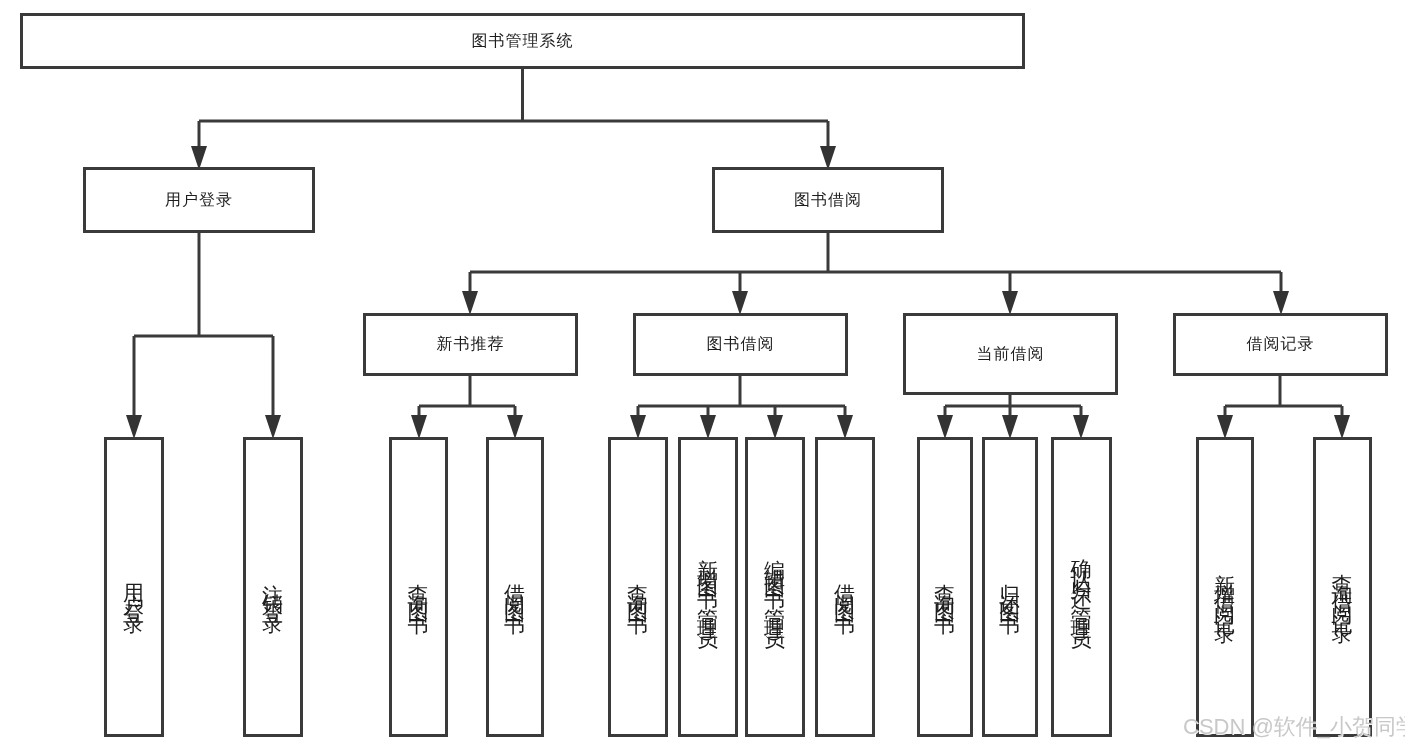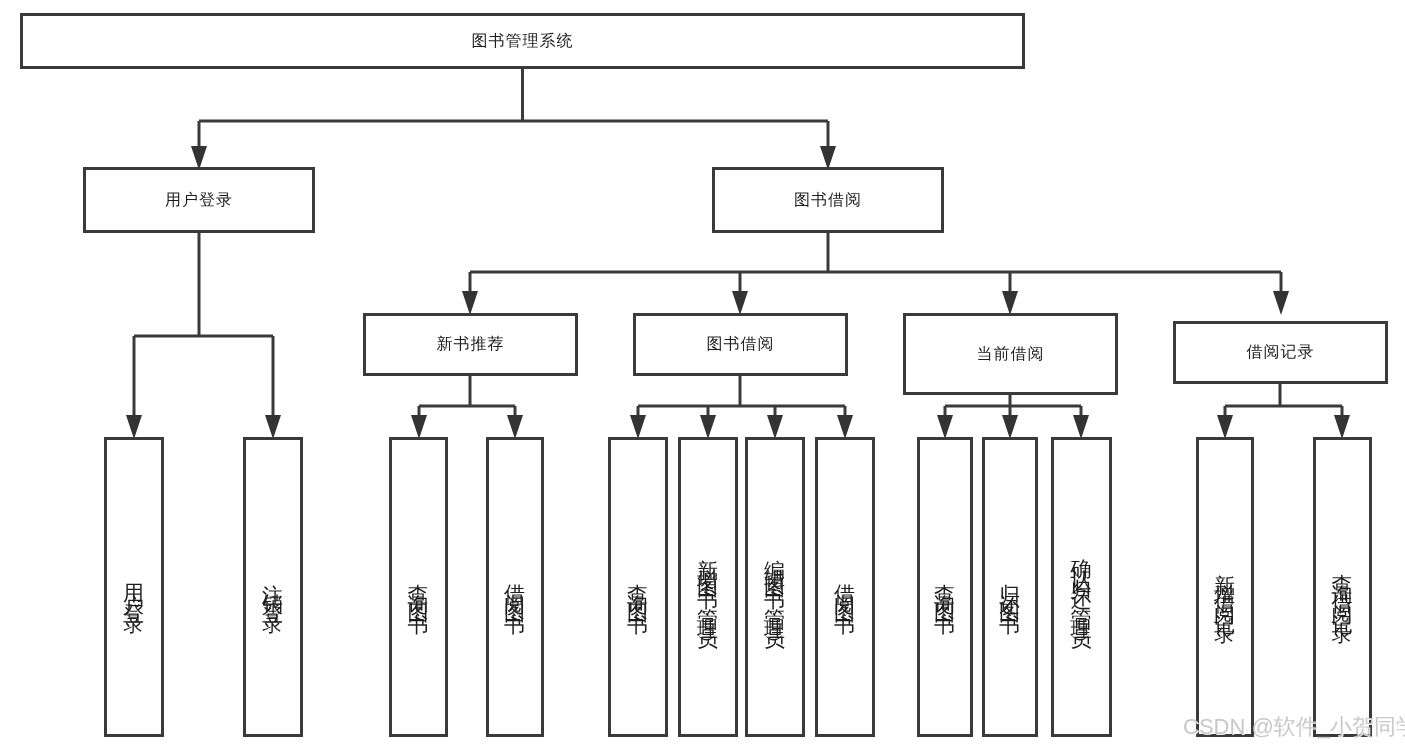--- a/index.html
+++ b/index.html
@@ -143,21 +143,21 @@
 
   <div class="box" style="left:363px; top:313px; width:215px; height:63px;">
     <span class="h-label">新书推荐</span>
   </div>
   <div class="box" style="left:633px; top:313px; width:215px; height:63px;">
     <span class="h-label">图书借阅</span>
   </div>
   <div class="box" style="left:903px; top:313px; width:215px; height:82px;">
     <span class="h-label">当前借阅</span>
   </div>
-  <div class="box" style="left:1173px; top:313px; width:215px; height:63px;margin-top:8px;">
+  <div class="box" style="left:1173px; top:313px; width:215px; height:63px;">
     <span class="h-label">借阅记录</span>
   </div>
 
   <div class="box v-box" style="left:104px; top:437px; width:60px; height:300px;">
     <span class="v-label">用户登录</span>
   </div>
   <div class="box v-box" style="left:243px; top:437px; width:60px; height:300px;">
     <span class="v-label">注销登录</span>
   </div>
 

